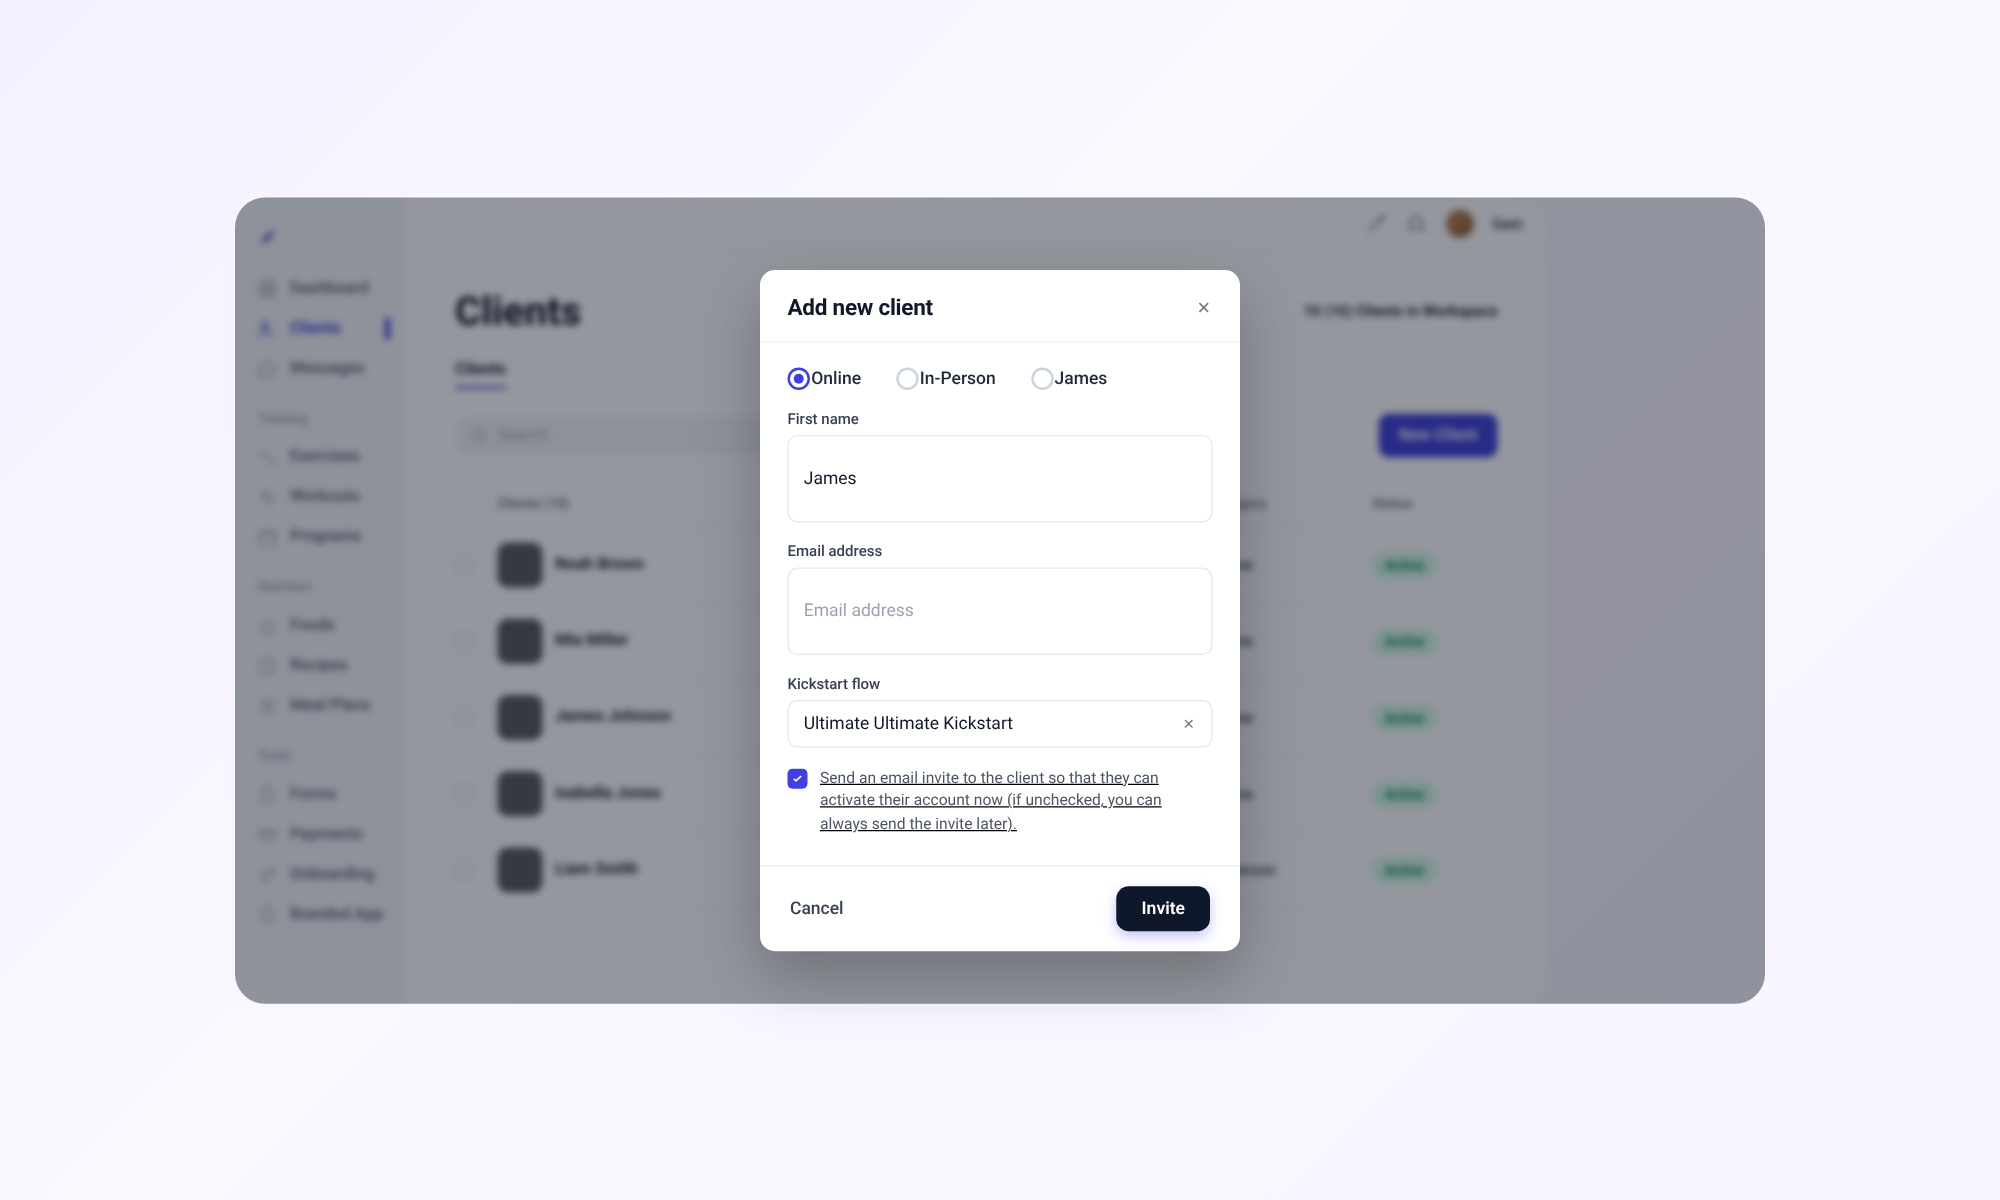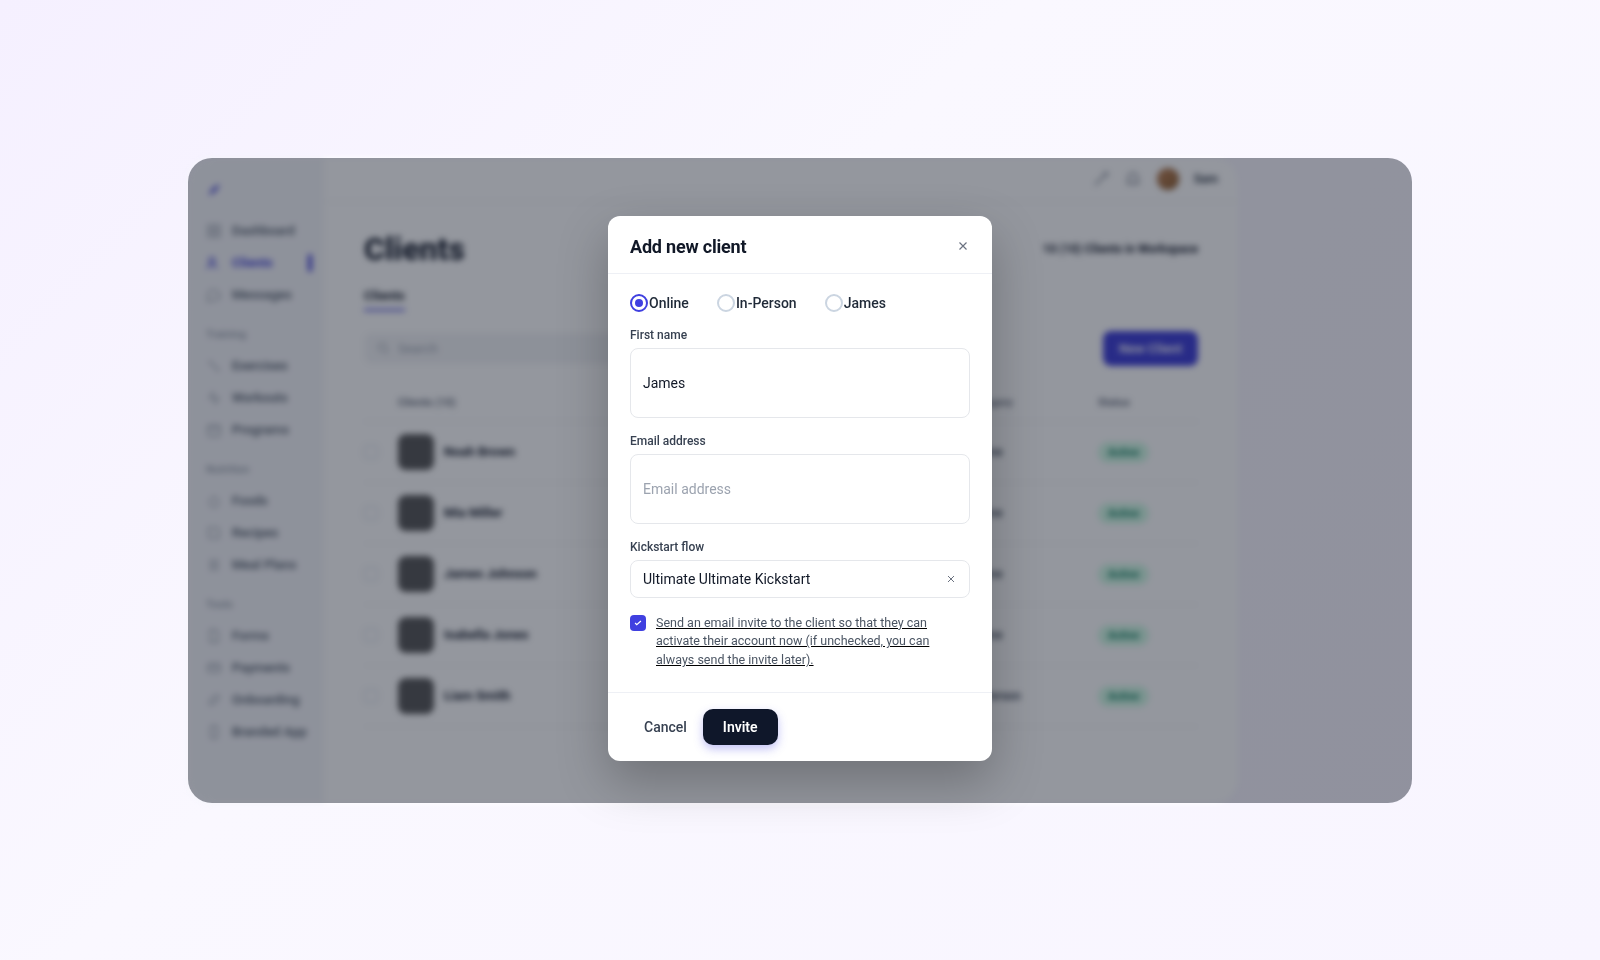--- a/index.html
+++ b/index.html
@@ -261,22 +261,22 @@
   .checkbox-ctrl {
     width: 16px; height: 16px; border-radius: 4px;
     background: #4040e0;
     display: flex; align-items: center; justify-content: center;
     flex-shrink: 0; margin-top: 1px;
   }
   .checkmark { color: #fff; width: 10px; height: 10px; }
   .check-text { font-size: 12.5px; color: #4b5563; line-height: 1.5; }
   .modal-footer {
     border-top: 1px solid #eef0f5;
-    padding: 16px 36px;
-    display: flex; justify-content: flex-start; gap: 16px; align-items: center;
+    padding: 16px 24px;
+    display: flex; justify-content: space-between; gap: 16px; align-items: center;
   }
   .btn-cancel {
     background: transparent; border: none;
     font-size: 14px; font-weight: 500; color: #374151;
     cursor: pointer;
   }
   .btn-invite {
     background: #0f172a; border: none; color: #fff;
     font-size: 14px; font-weight: 600;
     padding: 10px 20px; border-radius: 10px;

